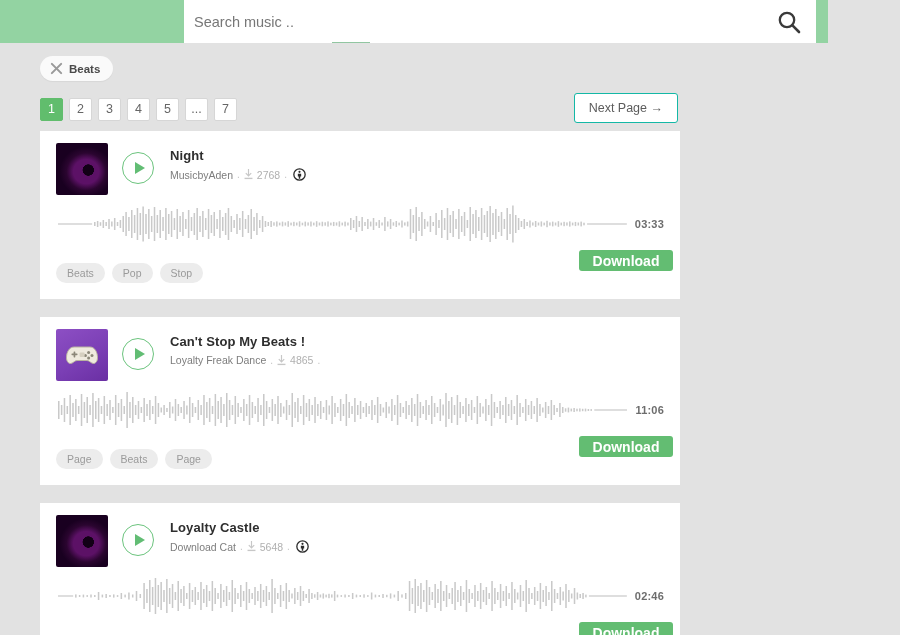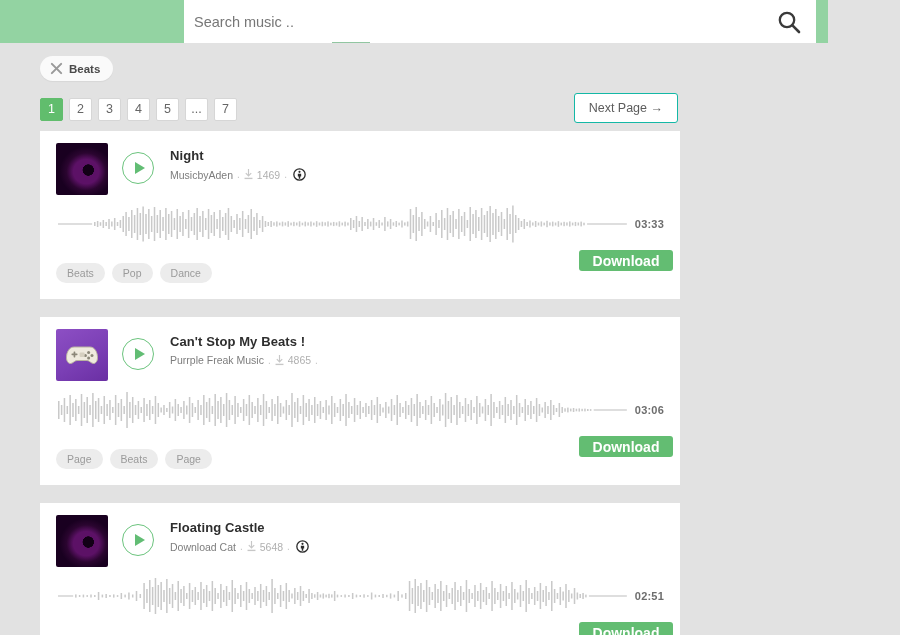--- a/index.html
+++ b/index.html
@@ -268,21 +268,21 @@
         </div>
         <div class="meta">
           <div class="title">Night</div>
           <div class="submeta">
             <span class="artist">MusicbyAden</span>
             <span class="dot">.</span>
             <svg class="dl-icon" viewBox="0 0 10 12">
               <path d="M5 0 L5 7 M2 4.5 L5 7.6 L8 4.5" fill="none" stroke="#9a9a9a" stroke-width="1.3"></path>
               <rect x="0.6" y="9.6" width="8.8" height="1.5" fill="#9a9a9a"></rect>
             </svg>
-            <span class="dl-count">1469</span>
+            <span class="dl-count">2768</span>
             <span class="dot">.</span>
             <svg class="cc-icon" viewBox="0 0 14 14">
               <circle cx="7" cy="7" r="6.1" fill="none" stroke="#2b2b2b" stroke-width="1.4"></circle>
               <circle cx="7" cy="4.1" r="1.15" fill="#2b2b2b"></circle>
               <path d="M5.2 6.1 H8.8 V9.1 H7.8 V11.6 H6.2 V9.1 H5.2 Z" fill="#2b2b2b"></path>
             </svg>
           </div>
         </div>
       </div>
       <div class="wave-row">
@@ -464,21 +464,21 @@
               <rect x="554" y="19.7" width="1.6" height="2.6"></rect>
             <rect x="558" y="20.4" width="42" height="1.2"></rect>
           </g>
         </svg>
         <span class="dur">03:33</span>
       </div>
       <div class="card-bot">
         <div class="tags">
           <span class="tag">Beats</span>
           <span class="tag">Pop</span>
-          <span class="tag">Dance</span>
+          <span class="tag">Stop</span>
         </div>
         <button class="download">Download</button>
       </div>
     </div>
 
     <div class="card">
       <div class="card-top">
         <div class="thumb thumb-pad">
           <svg class="pad-icon" viewBox="0 0 34 24">
             <path d="M9 4 H25 C29.5 4 32.5 9 32.5 14.5 C32.5 18.5 30.5 20.5 28.5 20.5 C26 20.5 24.5 17.5 22 17.5 H12 C9.5 17.5 8 20.5 5.5 20.5 C3.5 20.5 1.5 18.5 1.5 14.5 C1.5 9 4.5 4 9 4 Z" fill="#efeade" stroke="#b9b2a0" stroke-width="1"></path>
@@ -490,21 +490,21 @@
             <circle cx="23.6" cy="15" r="1.5" fill="#8b8778"></circle>
             <rect x="14.6" y="9.6" width="5" height="4.4" rx="1" fill="#d6d0c0"></rect>
           </svg>
         </div>
         <div class="play-btn">
           <div class="play-tri"></div>
         </div>
         <div class="meta">
           <div class="title">Can't Stop My Beats !</div>
           <div class="submeta">
-            <span class="artist">Purrple Freak Music</span>
+            <span class="artist">Loyalty Freak Dance</span>
             <span class="dot">.</span>
             <svg class="dl-icon" viewBox="0 0 10 12">
               <path d="M5 0 L5 7 M2 4.5 L5 7.6 L8 4.5" fill="none" stroke="#9a9a9a" stroke-width="1.3"></path>
               <rect x="0.6" y="9.6" width="8.8" height="1.5" fill="#9a9a9a"></rect>
             </svg>
             <span class="dl-count">4865</span>
             <span class="dot">.</span>
           </div>
         </div>
       </div>
@@ -695,40 +695,40 @@
               <rect x="543" y="19" width="1.6" height="4"></rect>
               <rect x="546" y="19.7" width="1.6" height="2.6"></rect>
             <rect x="549" y="19.4" width="1.6" height="3.2"></rect>
               <rect x="552" y="19.8" width="1.6" height="2.4"></rect>
               <rect x="555" y="19.6" width="1.6" height="2.8"></rect>
             <rect x="558" y="20" width="1.6" height="2"></rect>
               <rect x="561" y="20.1" width="1.6" height="1.8"></rect>
             <rect x="565" y="20.4" width="35" height="1.2"></rect>
           </g>
         </svg>
-        <span class="dur">03:06</span>
+        <span class="dur">11:06</span>
       </div>
       <div class="card-bot">
         <div class="tags">
           <span class="tag">Page</span>
           <span class="tag">Beats</span>
           <span class="tag">Page</span>
         </div>
         <button class="download">Download</button>
       </div>
     </div>
 
     <div class="card">
       <div class="card-top">
         <div class="thumb thumb-dj"></div>
         <div class="play-btn">
           <div class="play-tri"></div>
         </div>
         <div class="meta">
-          <div class="title">Floating Castle</div>
+          <div class="title">Loyalty Castle</div>
           <div class="submeta">
             <span class="artist">Download Cat</span>
             <span class="dot">.</span>
             <svg class="dl-icon" viewBox="0 0 10 12">
               <path d="M5 0 L5 7 M2 4.5 L5 7.6 L8 4.5" fill="none" stroke="#9a9a9a" stroke-width="1.3"></path>
               <rect x="0.6" y="9.6" width="8.8" height="1.5" fill="#9a9a9a"></rect>
             </svg>
             <span class="dl-count">5648</span>
             <span class="dot">.</span>
             <svg class="cc-icon" viewBox="0 0 14 14">
@@ -907,21 +907,21 @@
               <rect x="538" y="15" width="1.6" height="12"></rect>
             <rect x="541" y="18.5" width="1.6" height="5"></rect>
               <rect x="544" y="13" width="1.6" height="16"></rect>
               <rect x="547" y="17.5" width="1.6" height="7"></rect>
             <rect x="550" y="19" width="1.6" height="4"></rect>
               <rect x="553" y="18" width="1.6" height="6"></rect>
               <rect x="556" y="19.6" width="1.6" height="2.8"></rect>
             <rect x="560" y="20.4" width="40" height="1.2"></rect>
           </g>
         </svg>
-        <span class="dur">02:51</span>
+        <span class="dur">02:46</span>
       </div>
       <div class="card-bot">
         <div class="tags">
           <span class="tag">Beats</span>
           <span class="tag">Sad</span>
           <span class="tag">Nostalgia</span>
         </div>
         <button class="download">Download</button>
       </div>
     </div>

